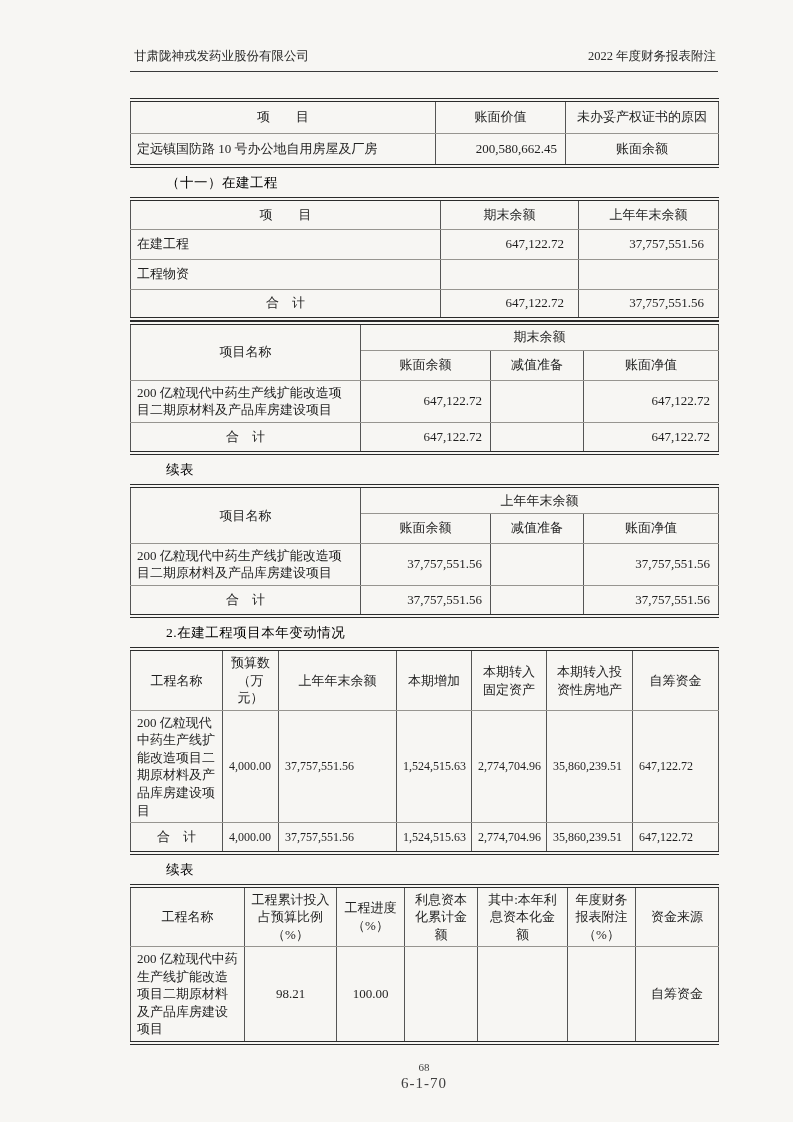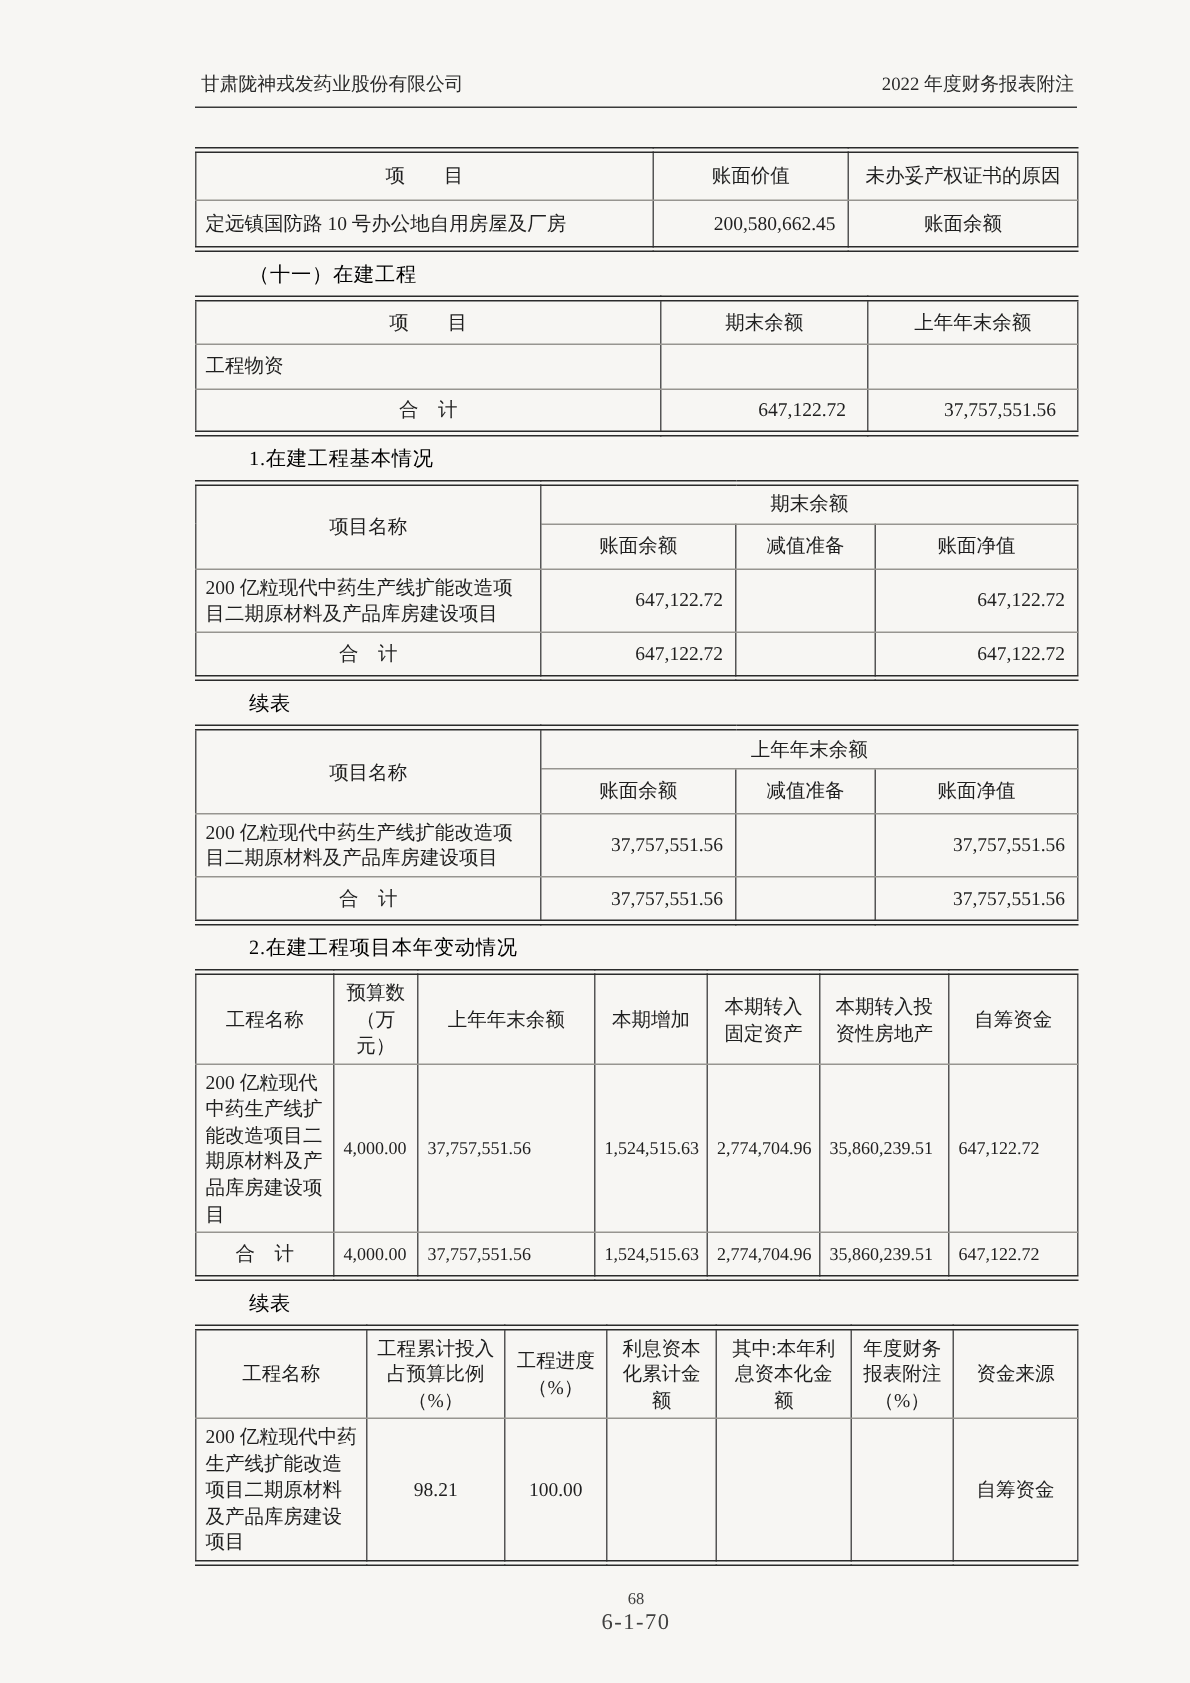--- a/index.html
+++ b/index.html
@@ -109,33 +109,37 @@
         <col style="width:138px">
         <col style="width:140px">
       </colgroup>
     <tbody>
       <tr>
         <th>项　　目</th>
         <th>期末余额</th>
         <th>上年年末余额</th>
       </tr>
       <tr>
+        <td class="left">在建工程</td>
+        <td class="num">647,122.72</td>
+        <td class="num">37,757,551.56</td>
+      </tr>
+      <tr>
         <td class="left">工程物资</td>
         <td class="num"></td>
         <td class="num"></td>
       </tr>
       <tr>
         <td class="ctr">合　计</td>
         <td class="num">647,122.72</td>
         <td class="num">37,757,551.56</td>
       </tr>
     </tbody>
   </table>
 
-  <div class="sec-title">1.在建工程基本情况</div>
 
   <table class="tbl t34">
     <colgroup>
         <col style="width:230px">
         <col style="width:130px">
         <col style="width:93px">
         <col style="width:135px">
       </colgroup>
     <tbody>
       <tr class="g">

